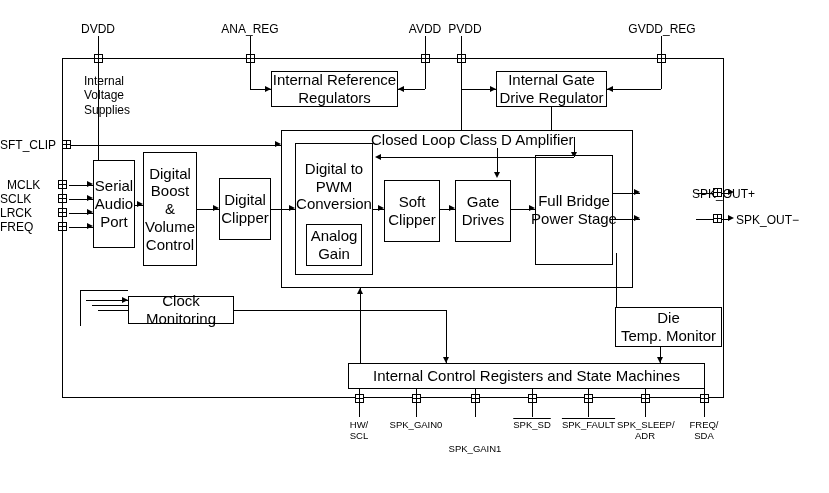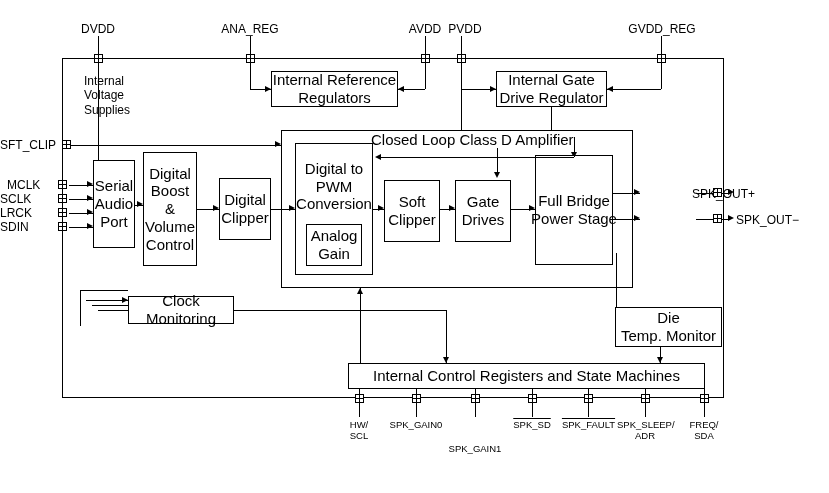--- a/index.html
+++ b/index.html
@@ -123,21 +123,21 @@
 
   <div class="lbl r" style="left:0px;top:138px;width:60px;">SFT_CLIP</div>
   <div class="pad" style="left:62px;top:140px;"></div>
 
   <div class="lbl r" style="left:0px;top:178px;width:50px;padding-left:7px;">MCLK</div>
   <div class="pad" style="left:58px;top:180px;"></div>
   <div class="lbl r" style="left:0px;top:192px;width:50px;">SCLK</div>
   <div class="pad" style="left:58px;top:194px;"></div>
   <div class="lbl r" style="left:0px;top:206px;width:50px;">LRCK</div>
   <div class="pad" style="left:58px;top:208px;"></div>
-  <div class="lbl r" style="left:0px;top:220px;width:50px;">SDIN</div>
+  <div class="lbl r" style="left:0px;top:220px;width:50px;">FREQ</div>
   <div class="pad" style="left:58px;top:222px;"></div>
 
   <div class="ln hl" style="left:69px;top:184.5px;width:24px;"></div>
   <div class="ln hl" style="left:69px;top:198.5px;width:24px;"></div>
   <div class="ln hl" style="left:69px;top:212.5px;width:24px;"></div>
   <div class="ln hl" style="left:69px;top:226.5px;width:24px;"></div>
   <div class="arrow ar-r" style="left:87px;top:181px;"></div>
   <div class="arrow ar-r" style="left:87px;top:195px;"></div>
   <div class="arrow ar-r" style="left:87px;top:209px;"></div>
   <div class="arrow ar-r" style="left:87px;top:223px;"></div>

